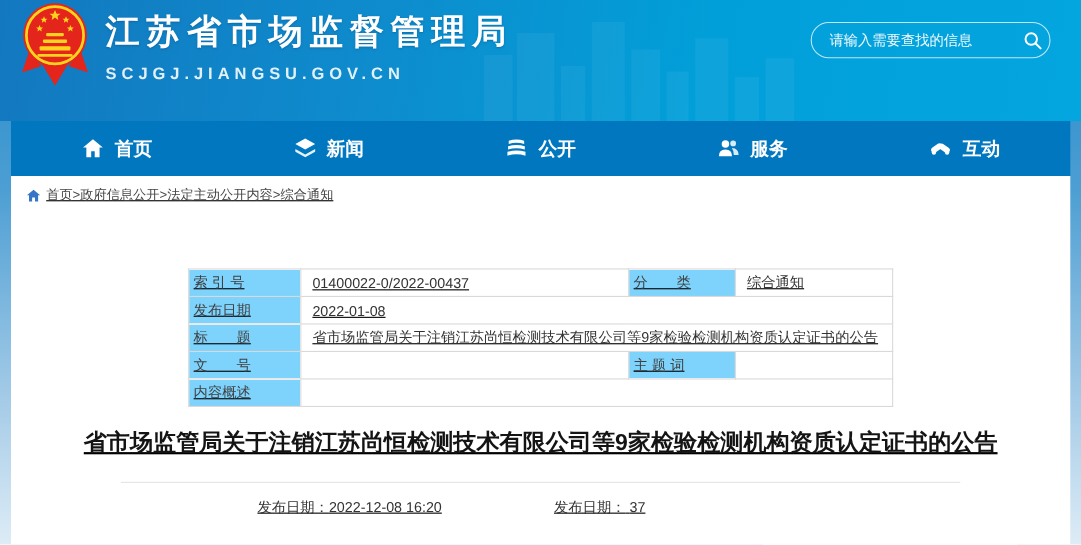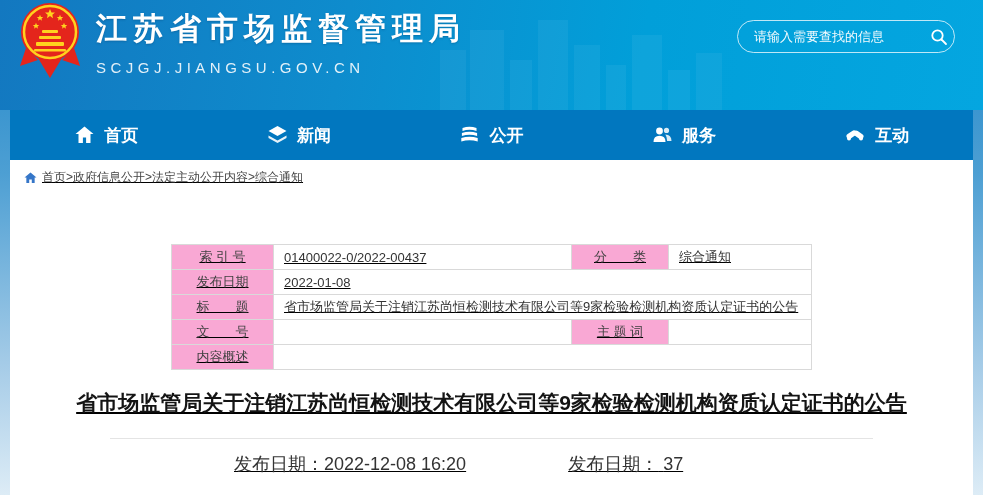--- a/index.html
+++ b/index.html
@@ -12,21 +12,21 @@
   
   .site-header {
     position:relative; height:110px; width:100%;
     background:linear-gradient(100deg,#1378c0 0%,#0e8ccd 35%,#019fd9 65%,#04a6e0 100%);
     overflow:hidden;
   }
   .skyline { position:absolute; left:440px; bottom:0; opacity:.5; }
   .logo-wrap { position:absolute; left:18px; top:0; display:flex; align-items:center; cursor:pointer; }
   .emblem { width:64px; height:84px; margin-right:14px; }
   .site-name { color:#fff; font-size:31px; font-weight:bold; letter-spacing:6px; text-shadow:0 1px 2px rgba(0,60,110,.35); }
-  .site-url { color:rgba(255,255,255,.88); font-size:15px; font-weight:normal; letter-spacing:4.5px; margin-top:9px; }
+  .site-url { color:rgba(255,255,255,.88); font-size:15px; font-weight:bold; letter-spacing:4.5px; margin-top:9px; }
 
   .search-box {
     position:absolute; right:28px; top:20px; width:218px; height:33px;
     border:1px solid rgba(255,255,255,.75); border-radius:17px;
     display:flex; align-items:center; padding:0 12px 0 16px;
   }
   .search-box input {
     flex:1; background:transparent; border:none; outline:none;
     color:#fff; font-size:13px; font-family:inherit;
   }
@@ -51,30 +51,30 @@
     padding:9px 14px 6px 14px; font-size:12px; color:#444;
   }
   .breadcrumb .path { cursor:pointer; }
 
   
   table.info-table {
     border-collapse:collapse; margin:52px auto 0; table-layout:fixed;
     width:640px; font-size:13px; color:#333;
   }
   .info-table td { border:1px solid #d9d9d9; height:25px; padding:2px 10px; overflow:hidden; white-space:nowrap; }
-  .info-table td.lab { background:#f9a8d4; color:#404040; text-align:center; padding:2px 4px;margin-top:16px; }
+  .info-table td.lab { background:#7dd3fc; color:#404040; text-align:left; padding:2px 4px;margin-top:16px; }
 
   
   .article-title {
     margin:14px 60px 0; text-align:center;
     font-size:21px; font-weight:bold; color:#141414; line-height:1.85;
     font-family:"Liberation Sans","DejaVu Sans",sans-serif;
   }
   .divider { margin:15px 100px 0; border-top:1px solid #e4e4e4; }
-  .meta-line { margin-top:13px; display:flex; padding-left:224px; gap:102px; font-size:18px; color:#333; }
+  .meta-line { margin-top:13px; display:flex; padding-left:224px; gap:102px; font-size:13px; color:#333; }
 </style>
 </head>
 <body>
 
 <header class="site-header">
   <svg class="skyline" width="320" height="95" viewBox="0 0 320 95">
     <g fill="rgba(255,255,255,0.10)">
       <rect x="0" y="35" width="26" height="60"></rect>
       <rect x="30" y="15" width="34" height="80"></rect>
       <rect x="70" y="45" width="22" height="50"></rect>

